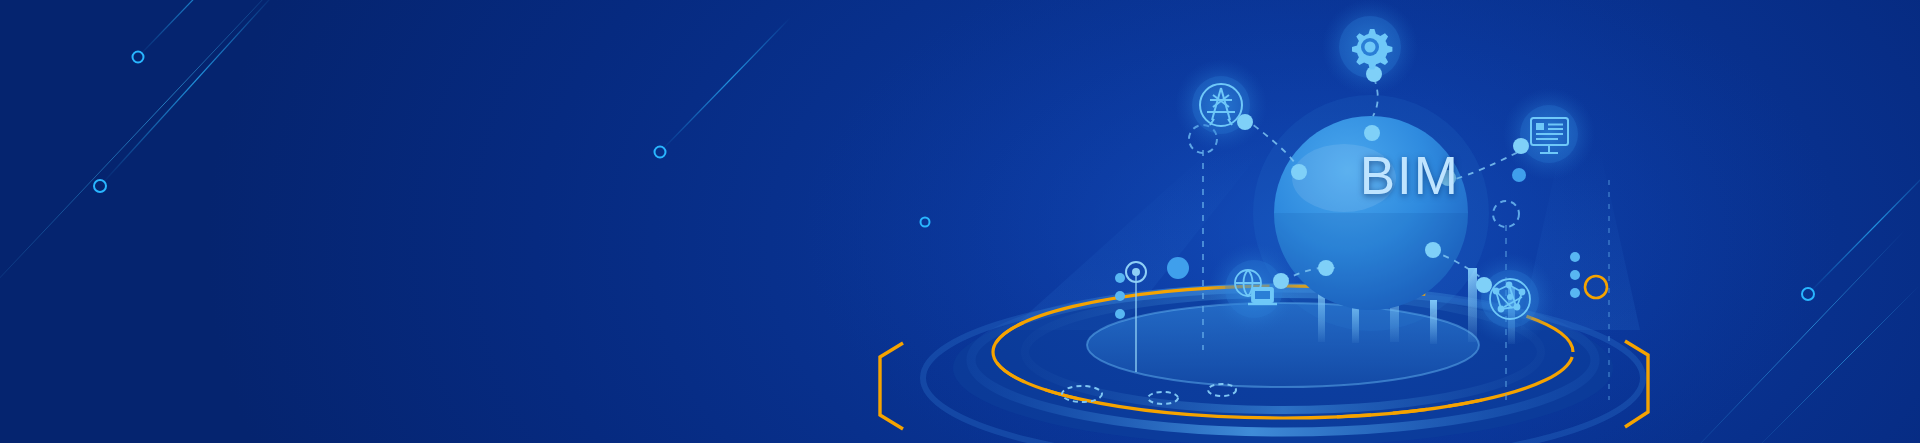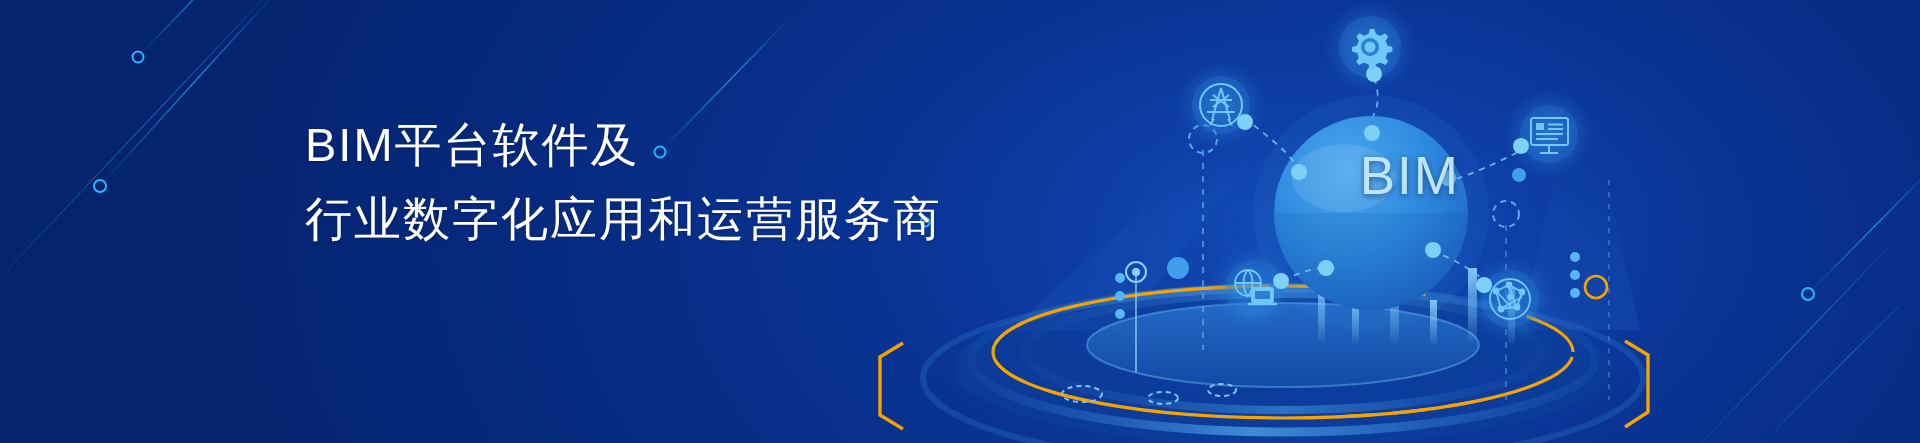--- a/index.html
+++ b/index.html
@@ -286,20 +286,16 @@
           <circle cx="1509" cy="285" r="3.4"></circle>
           <circle cx="1522" cy="292" r="3.4"></circle>
           <circle cx="1517" cy="307" r="3.4"></circle>
           <circle cx="1501" cy="309" r="3.4"></circle>
           <circle cx="1510" cy="297" r="3"></circle>
         </g>
       </g>
     </g>
   </svg>
 
-  <div class="headline">
-    <span class="ln">BIM平台软件及</span>
-    <span class="ln">行业数字化应用和运营服务商</span>
-  </div>
 
   <div class="bim-label">BIM</div>
 
 </div>
 
 </body></html>

